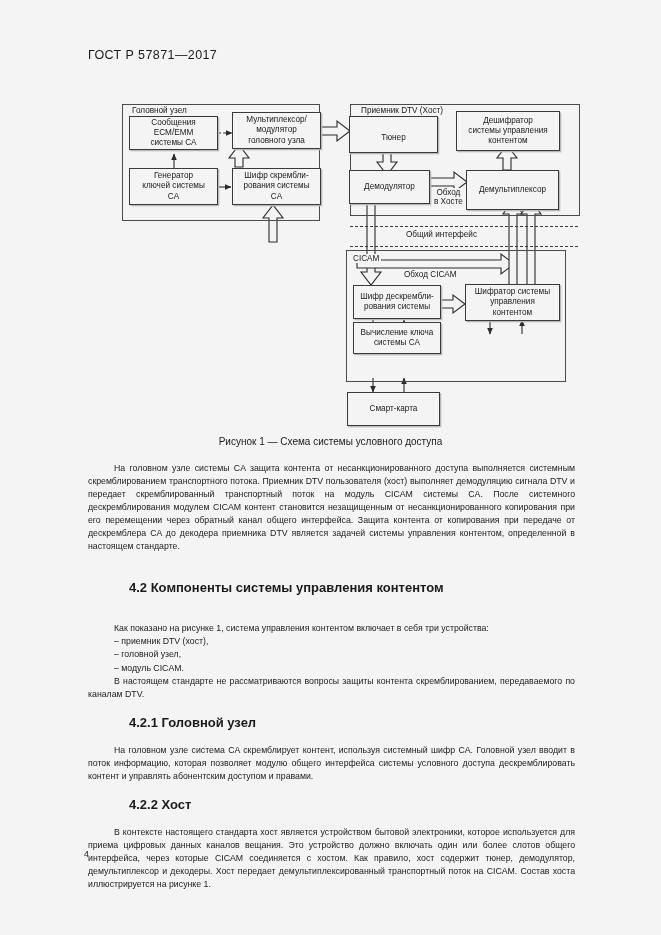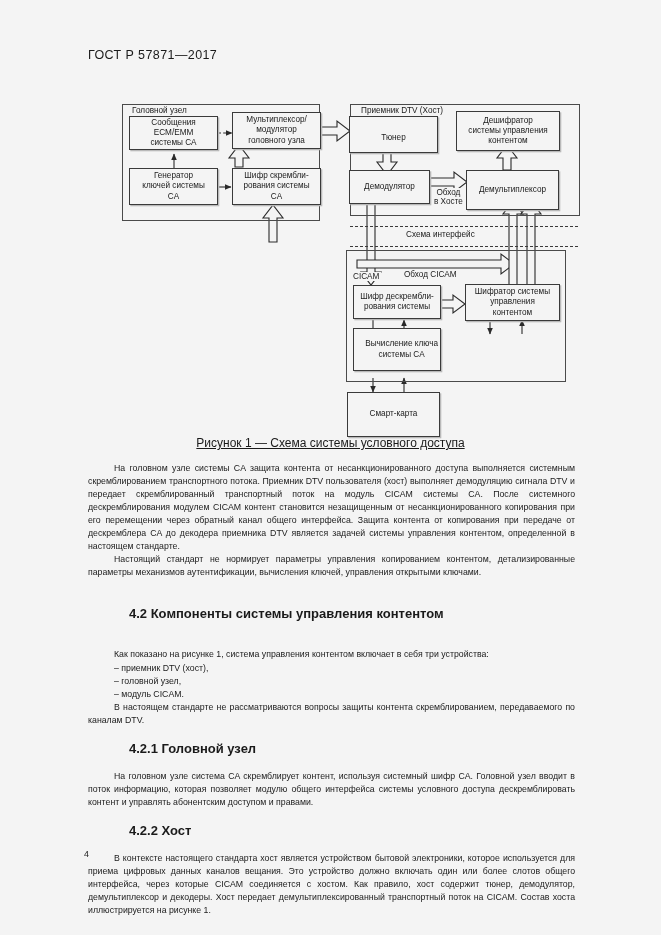--- a/index.html
+++ b/index.html
@@ -95,23 +95,22 @@
     width: 465px;
     height: 345px;
     overflow: visible;
   }
   .caption {
     position: absolute;
     left: 0;
     top: 436px;
     width: 661px;
     text-align: center;
-    font-size: 12px;
-    color: #1a1a1a;
-    text-decoration: underline;
+    font-size: 10px;
+    color: #1a1a1a;
   }
 
   
   .body-text {
     position: absolute;
     left: 88px;
     top: 462px;
     width: 487px;
     font-size: 8.75px;
     line-height: 13.05px;
@@ -206,21 +205,21 @@
         <path d="M409,196 L417,196 L417,122 L423,122 L413,109 L403,122 L409,122 z" fill="#f4f4f4" stroke="#2a2a2a" stroke-width="1.1"></path>
       </svg>
 
       <div class="group" style="left:4px; top:12px; width:198px; height:117px;"></div>
       <div class="group-label" style="left:12px; top:14px;">Головной узел</div>
 
       <div class="group" style="left:232px; top:12px; width:230px; height:112px;"></div>
       <div class="group-label" style="left:241px; top:14px;">Приемник DTV (Хост)</div>
 
       <div class="group" style="left:228px; top:158px; width:220px; height:132px;"></div>
-      <div class="group-label" style="left:233px; top:180px;">CICAM</div>
+      <div class="group-label" style="left:233px; top:162px;">CICAM</div>
 
       <div class="ci-line" style="left:232px; top:134px; width:228px;"></div>
       <div class="ci-line" style="left:232px; top:154px; width:228px;"></div>
 
       <div class="fbox" style="left:11px; top:24px; width:89px; height:34px;">
         <span style="white-space:pre-line;">Сообщения
 ECM/EMM
 системы CA</span>
       </div>
       <div class="fbox" style="left:114px; top:20px; width:89px; height:37px;">
@@ -250,48 +249,47 @@
       </div>
       <div class="fbox" style="left:231px; top:78px; width:81px; height:34px;">
         <span style="white-space:pre-line;">Демодулятор</span>
       </div>
       <div class="fbox" style="left:348px; top:78px; width:93px; height:40px;">
         <span style="white-space:pre-line;">Демультиплексор</span>
       </div>
       <div class="free-label" style="left:316px; top:96px; white-space:pre-line; line-height:1.15;">Обход
 в Хосте</div>
 
-      <div class="free-label" style="left:288px; top:138px;">Схема интерфейс</div>
+      <div class="free-label" style="left:288px; top:138px;">Общий интерфейс</div>
 
       <div class="free-label" style="left:286px; top:178px;">Обход CICAM</div>
 
       <div class="fbox" style="left:235px; top:193px; width:88px; height:34px;">
         <span style="white-space:pre-line;">Шифр дескрембли-
 рования системы</span>
       </div>
       <div class="fbox" style="left:347px; top:192px; width:95px; height:37px;">
         <span style="white-space:pre-line;">Шифратор системы
 управления
 контентом</span>
       </div>
-      <div class="fbox" style="left:235px; top:236px; width:88px; height:43px;justify-content:flex-end;">
+      <div class="fbox" style="left:235px; top:230px; width:88px; height:32px;">
         <span style="white-space:pre-line;">Вычисление ключа
 системы CA</span>
       </div>
 
-      <div class="fbox" style="left:229px; top:300px; width:93px; height:45px;">
+      <div class="fbox" style="left:229px; top:300px; width:93px; height:34px;">
         <span style="white-space:pre-line;">Смарт-карта</span>
       </div>
     </div>
 
     <div class="caption">Рисунок 1 — Схема системы условного доступа</div>
 
     <div class="body-text">
       <p>На головном узле системы CA защита контента от несанкционированного доступа выполняется системным скремблированием транспортного потока. Приемник DTV пользователя (хост) выполняет демодуляцию сигнала DTV и передает скремблированный транспортный поток на модуль CICAM системы CA. После системного дескремблирования модулем CICAM контент становится незащищенным от несанкционированного копирования при его перемещении через обратный канал общего интерфейса. Защита контента от копирования при передаче от дескремблера CA до декодера приемника DTV является задачей системы управления контентом, определенной в настоящем стандарте.</p>
-      <p>Настоящий стандарт не нормирует параметры управления копированием контентом, детализированные параметры механизмов аутентификации, вычисления ключей, управления открытыми ключами.</p>
       <div class="spacer"></div>
       <h4>4.2 Компоненты системы управления контентом</h4>
       <div class="spacer"></div>
       <p>Как показано на рисунке 1, система управления контентом включает в себя три устройства:</p>
       <p class="dash">–  приемник DTV (хост),</p>
       <p class="dash">–  головной узел,</p>
       <p class="dash">–  модуль CICAM.</p>
       <p>В настоящем стандарте не рассматриваются вопросы защиты контента скремблированием, передаваемого по каналам DTV.</p>
       <h4>4.2.1 Головной узел</h4>
       <p>На головном узле система CA скремблирует контент, используя системный шифр CA. Головной узел вводит в поток информацию, которая позволяет модулю общего интерфейса системы условного доступа дескремблировать контент и управлять абонентским доступом и правами.</p>

